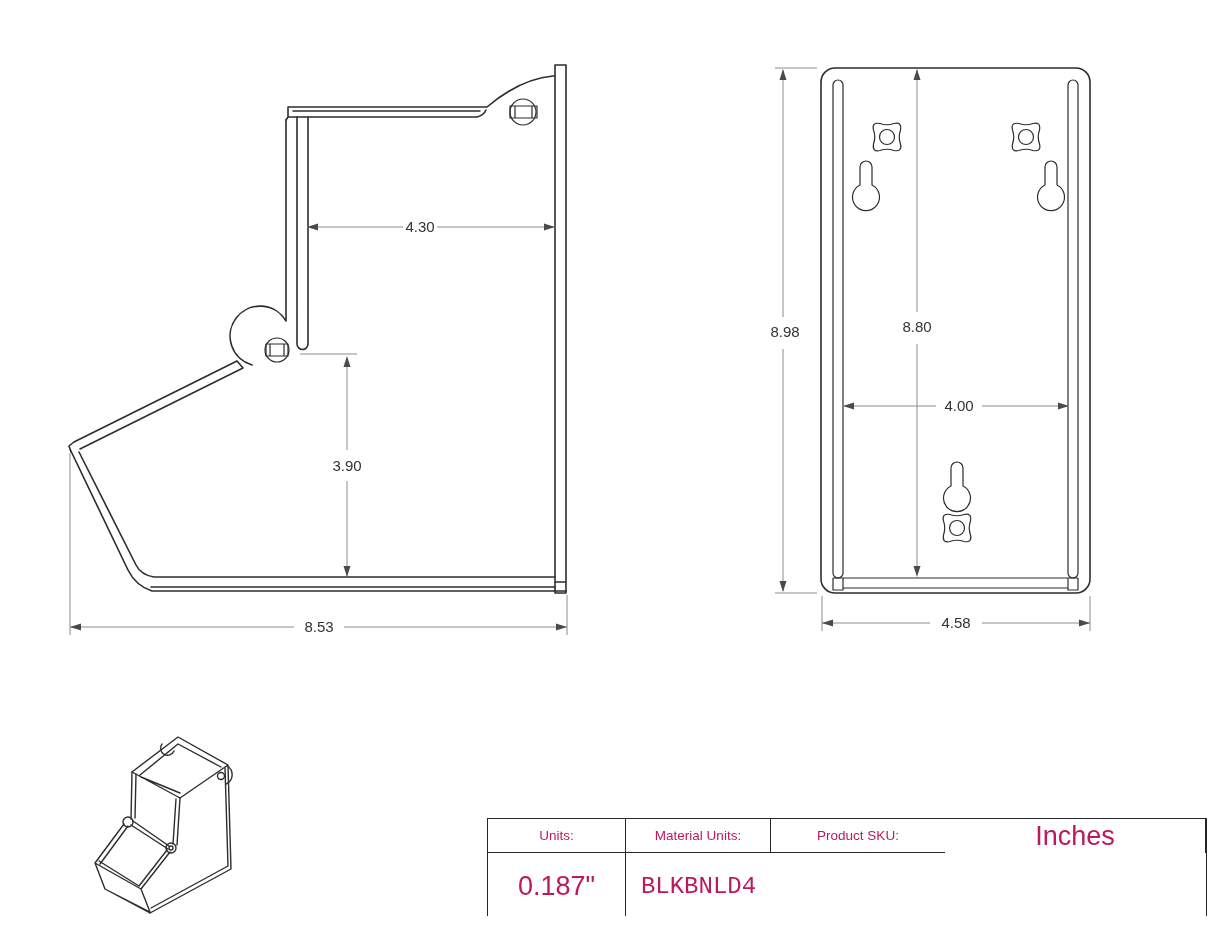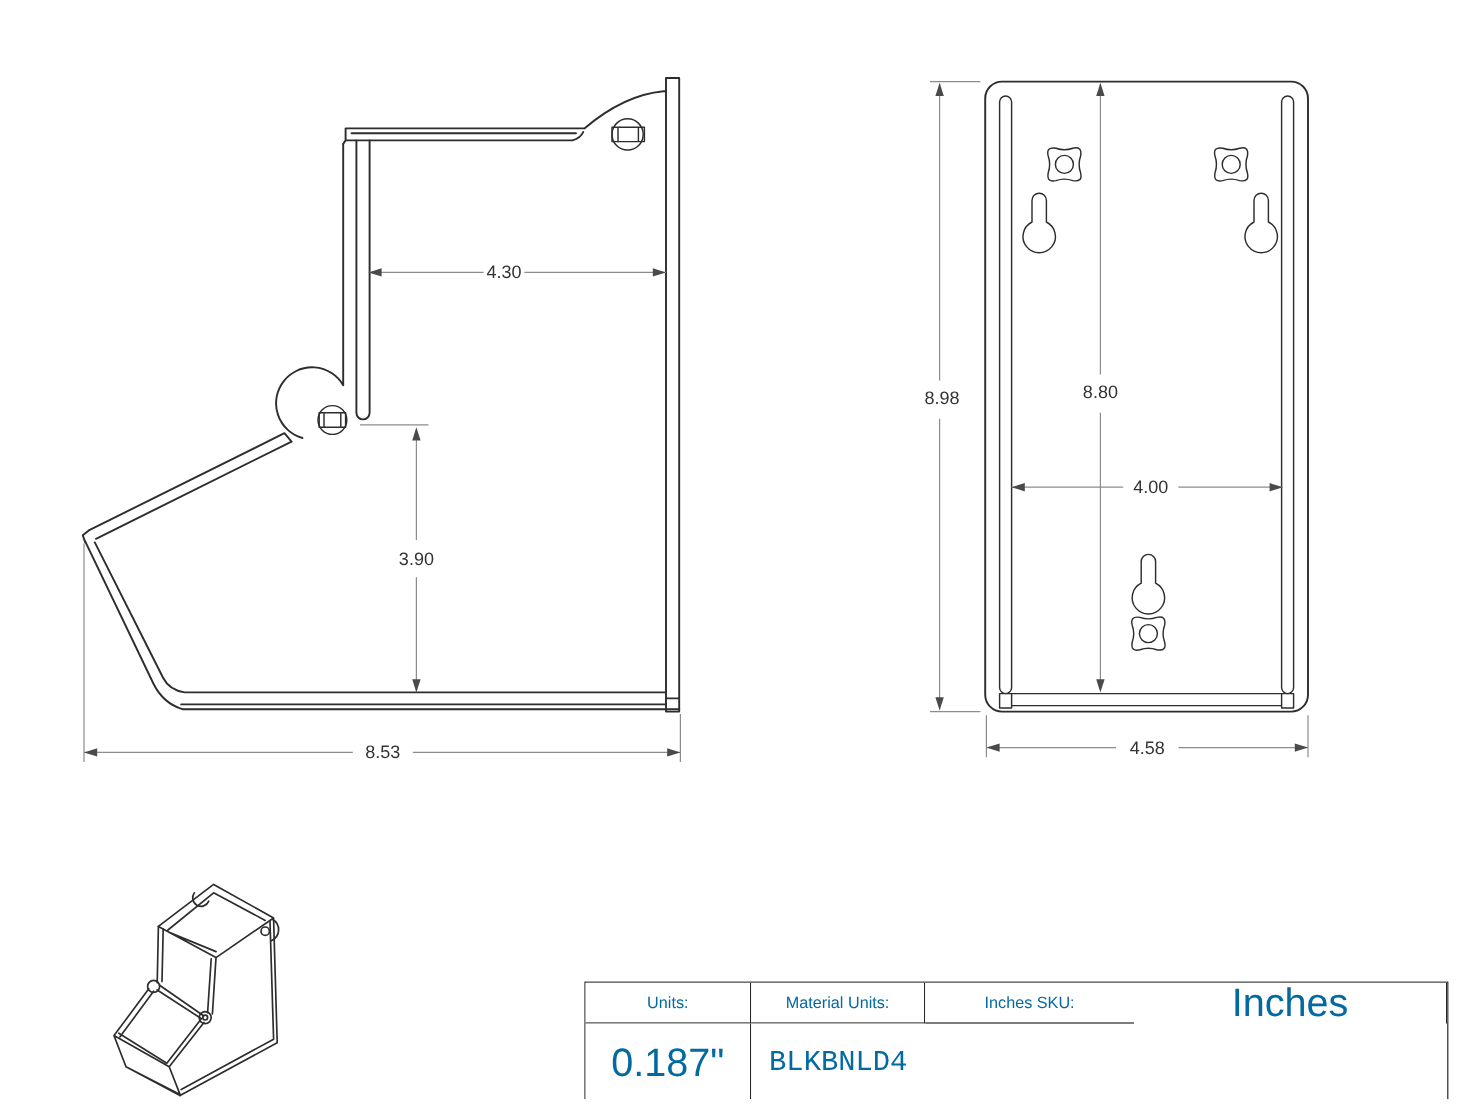--- a/index.html
+++ b/index.html
@@ -11,25 +11,25 @@
   .dimline{stroke:#8c8c8c;stroke-width:1;fill:none;}
   .arrow{fill:#4a4a4a;stroke:none;}
   .dimtext{font-family:"Liberation Sans",sans-serif;font-size:15px;fill:#333333;}
   .iso{stroke:#2d2d2d;stroke-width:1.4;fill:none;stroke-linejoin:round;stroke-linecap:round;}
 
   .title-block{position:absolute;left:487px;top:818px;width:720px;height:102px;
        border:1.6px solid #262626;box-sizing:border-box;display:grid;
        grid-template-columns:138px 145px 174px 1fr;grid-template-rows:34px 1fr;background:#fff;}
   .tb-cell{border-right:1.4px solid #262626;border-bottom:1.4px solid #262626;
        display:flex;align-items:center;justify-content:center;box-sizing:border-box;
-       color:#0369a1;background:#fff;}
+       color:#be185d;background:#fff;}
   .tb-cell.last{border-right:none;}
   .tb-cell.valrow{border-bottom:none;}
   .tb-head{font-size:13.5px;}
-  .tb-val{font-size:33px;}
+  .tb-val{font-size:27px;}
   .tb-val.sku{font-size:24px;font-family:Liberation Mono, monospace;}
 </style>
 </head>
 <body>
 
 <div class="page">
 
 <svg width="1214" height="926" viewBox="0 0 1214 926">
 
   <g>
@@ -137,19 +137,19 @@
     <circle class="iso" cx="128" cy="822" r="5"></circle>
     <circle class="iso" cx="171" cy="848" r="5"></circle>
     <circle class="iso" cx="171" cy="848" r="2"></circle>
     <path class="iso" d="M124,824 L95,863 L105,889 L150,912 M128,826 L100,864 M95,863 L141,889 L170,852 M99,861 L139,886 L167,850 M141,889 L150,912 M150,913 L105,889"></path>
   </g>
 </svg>
 
   <div class="title-block">
     <div class="tb-cell tb-head">Units:</div>
     <div class="tb-cell tb-head">Material Units:</div>
-    <div class="tb-cell tb-head last">Inches SKU:</div>
+    <div class="tb-cell tb-head last">Product SKU:</div>
     <div class="tb-cell tb-val valrow">Inches</div>
     <div class="tb-cell tb-val valrow">0.187"</div>
     <div class="tb-cell tb-val valrow sku last">BLKBNLD4</div>
   </div>
 
 </div>
 
 </body></html>

